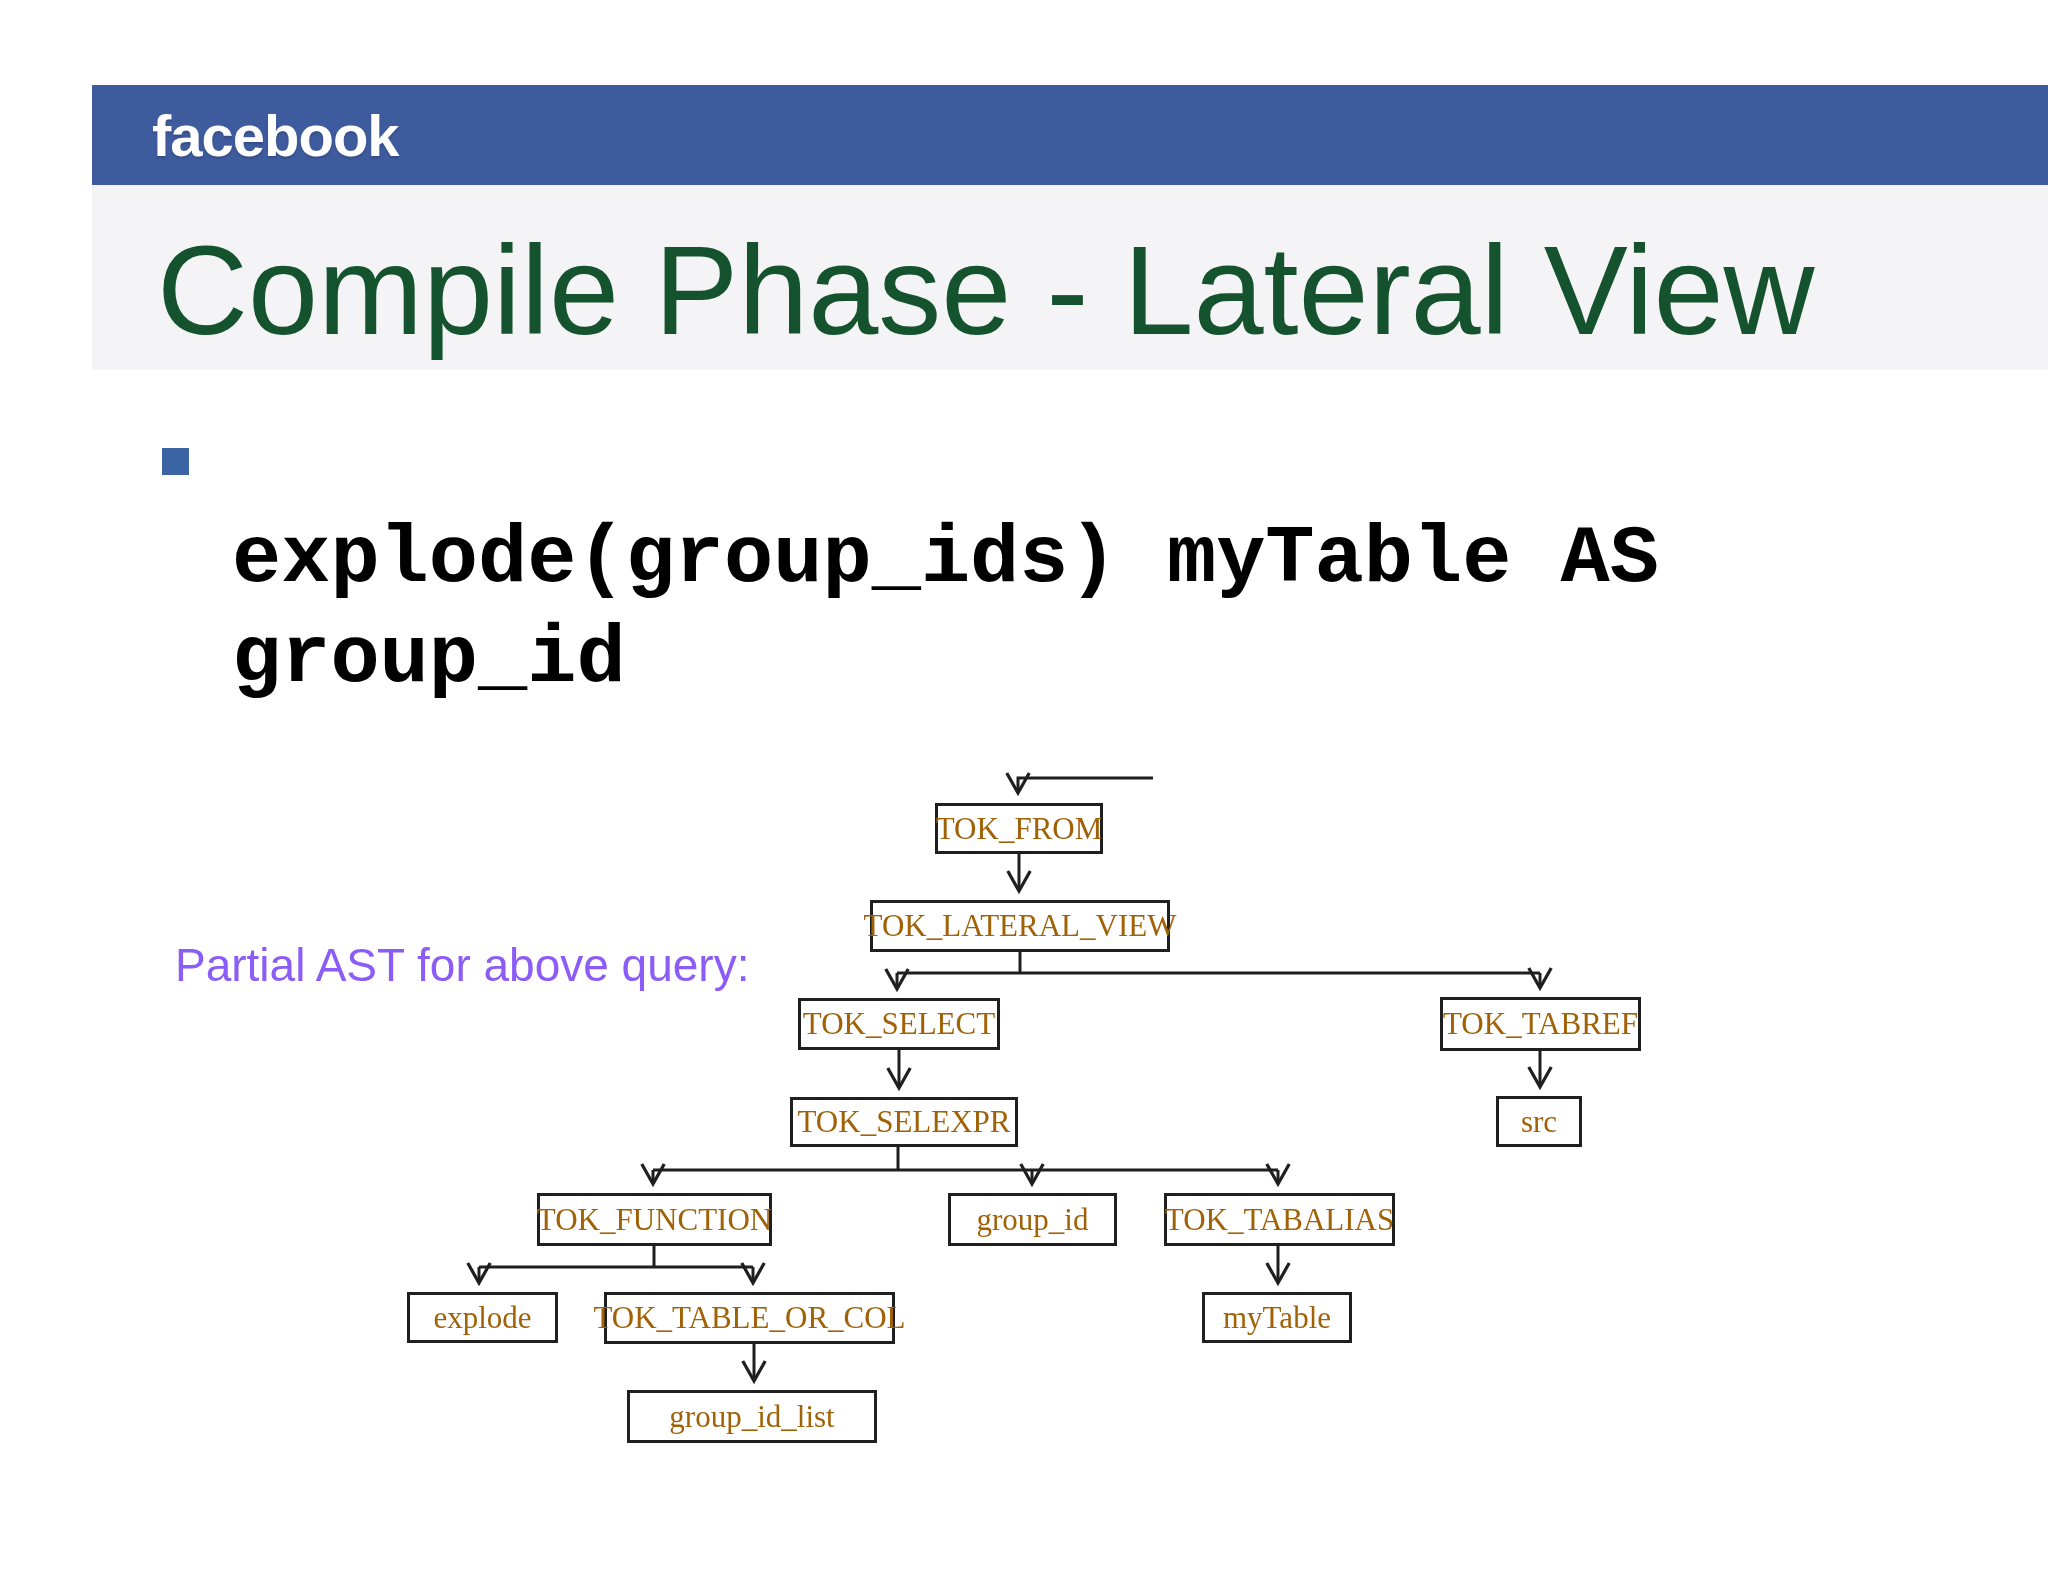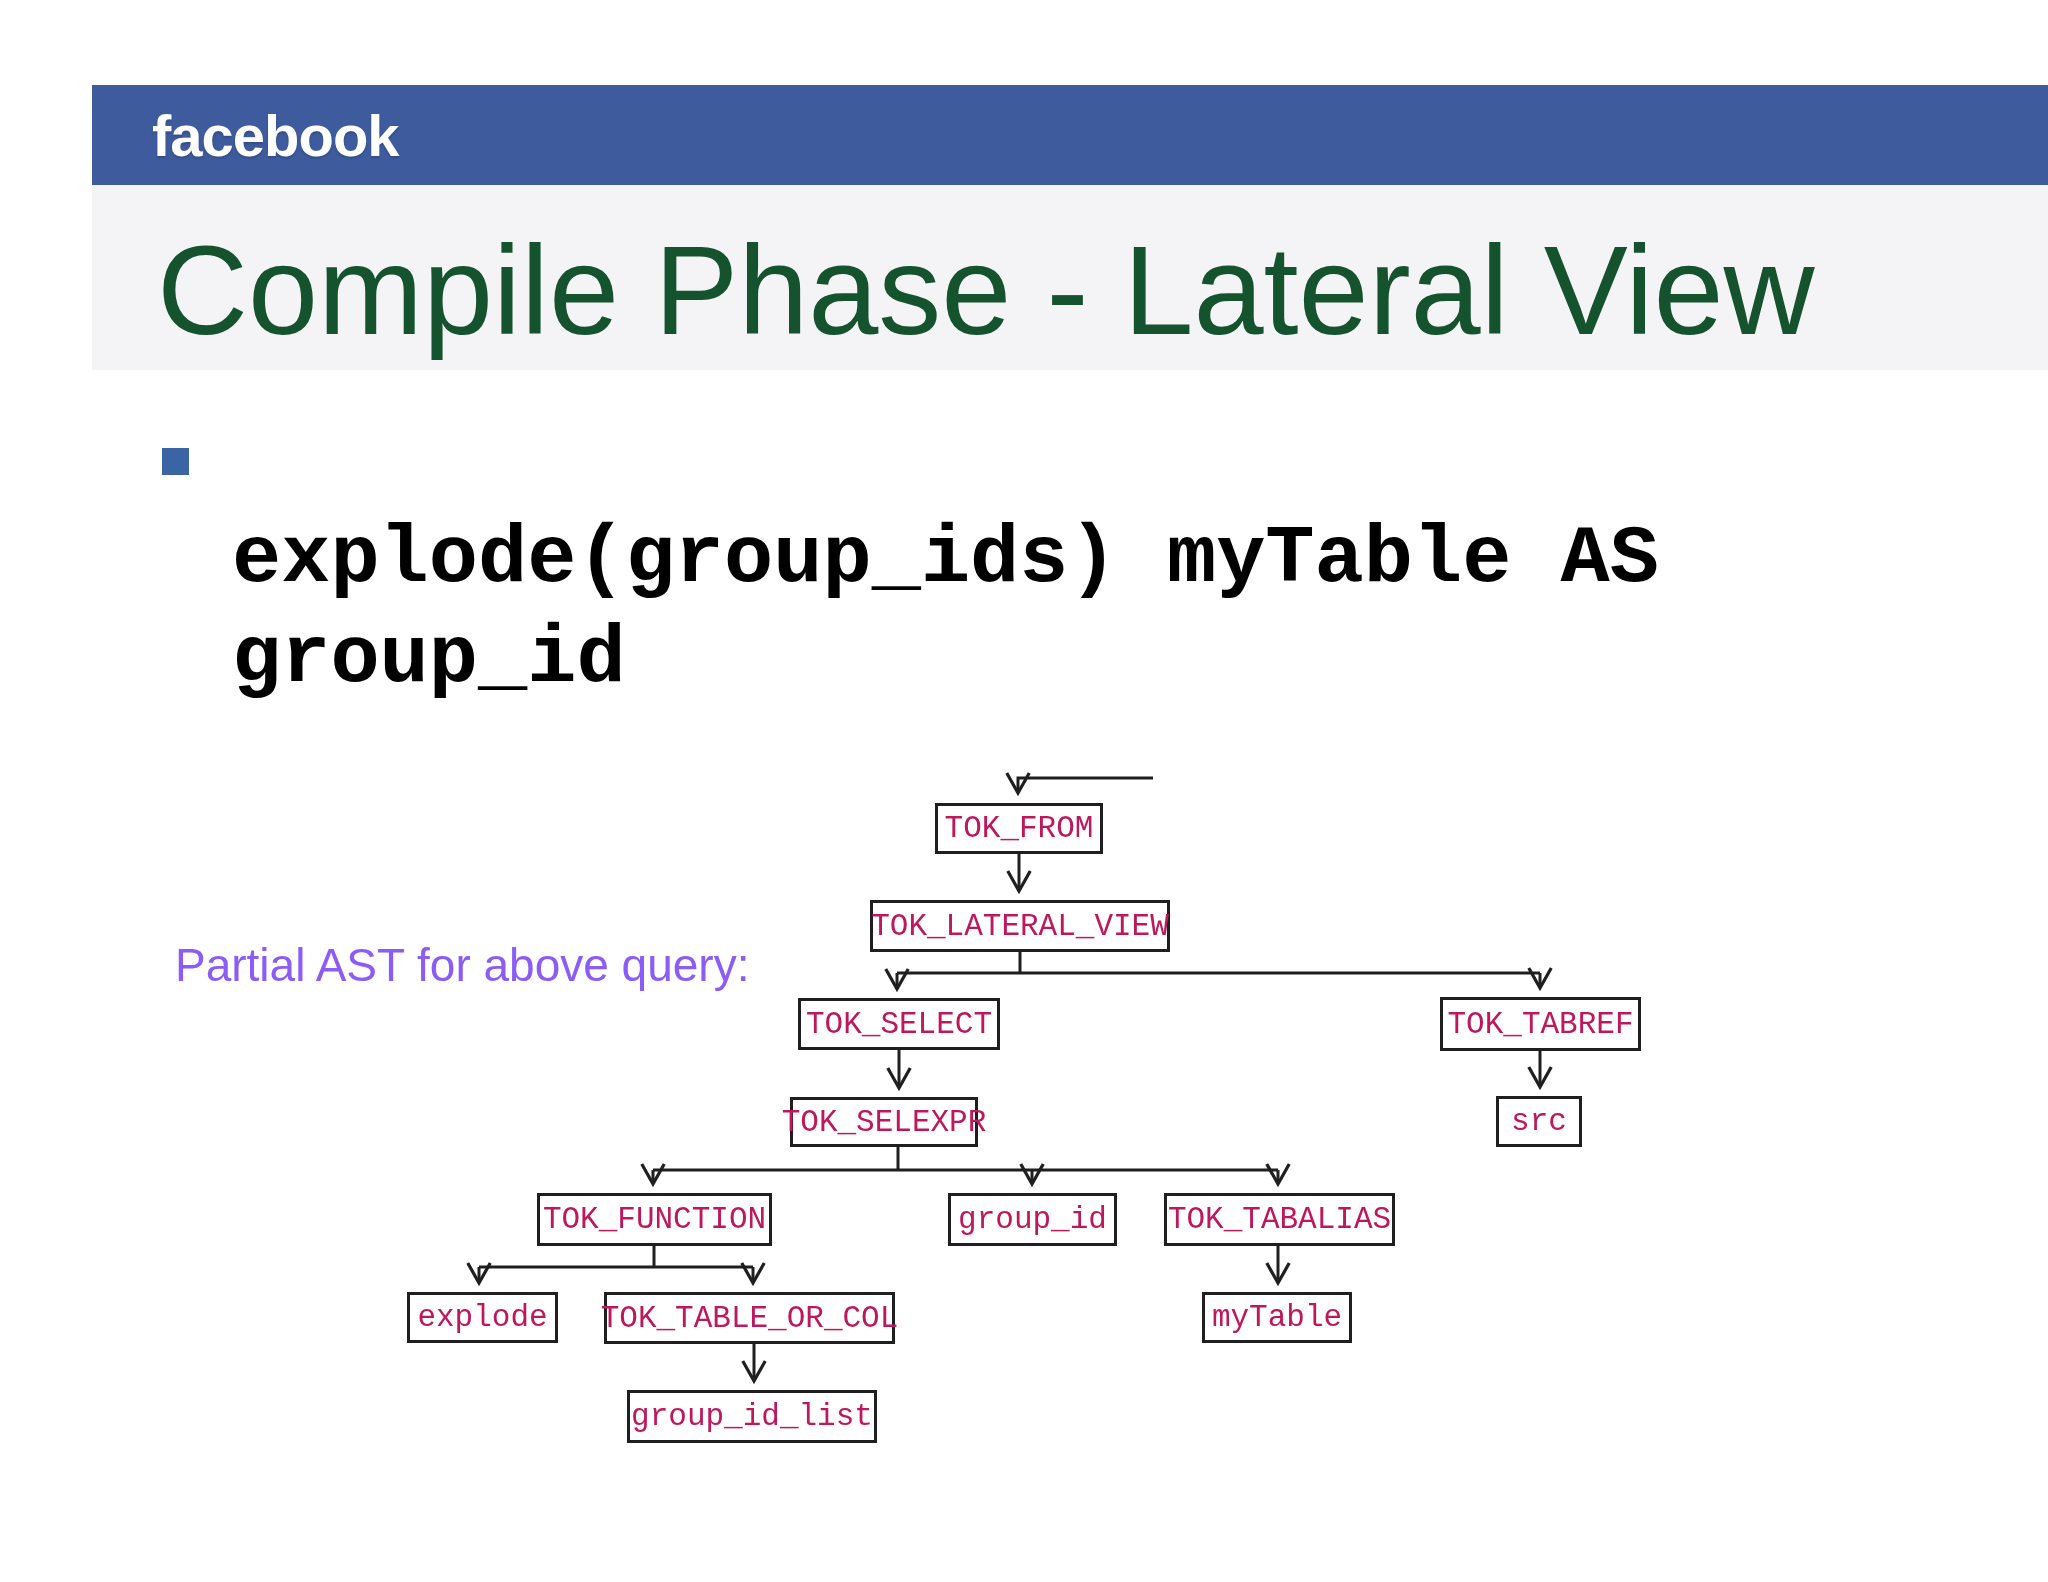--- a/index.html
+++ b/index.html
@@ -46,30 +46,30 @@
   .ast-caption{
     position:absolute;left:175px;top:938px;
     font-size:46px;color:#8b5cf6;white-space:nowrap;
     font-family:"Liberation Sans", sans-serif;
   }
 
   
   .ast-edges{position:absolute;left:0;top:0;pointer-events:none;}
   .node{
     position:absolute;box-sizing:border-box;background:#fff;
-    border:3px solid #1f1f1f;color:#be185d;
+    border:3px solid #1f1f1f;color:#a16207;
     display:flex;align-items:center;justify-content:center;
-    font-family:Liberation Mono, monospace;font-size:31px;
+    font-family:Liberation Serif, serif;font-size:31px;
     white-space:nowrap;
   }
   .n-tok-from        {left:935px; top:803px; width:168px;height:51px;}
   .n-tok-lateral-view{left:870px; top:900px; width:300px;height:52px;}
   .n-tok-select      {left:798px; top:998px; width:202px;height:52px;}
   .n-tok-tabref      {left:1440px;top:997px; width:201px;height:54px;}
-  .n-tok-selexpr     {left:790px; top:1097px;width:188px;height:50px;}
+  .n-tok-selexpr     {left:790px; top:1097px;width:228px;height:50px;}
   .n-src             {left:1496px;top:1096px;width:86px; height:51px;}
   .n-tok-function    {left:537px; top:1193px;width:235px;height:53px;}
   .n-group-id        {left:948px; top:1193px;width:169px;height:53px;}
   .n-tok-tabalias    {left:1164px;top:1193px;width:231px;height:53px;}
   .n-explode         {left:407px; top:1292px;width:151px;height:51px;}
   .n-tok-table-or-col{left:604px; top:1292px;width:291px;height:52px;}
   .n-mytable         {left:1202px;top:1292px;width:150px;height:51px;}
   .n-group-id-list   {left:627px; top:1390px;width:250px;height:53px;}
 </style>
 </head>

